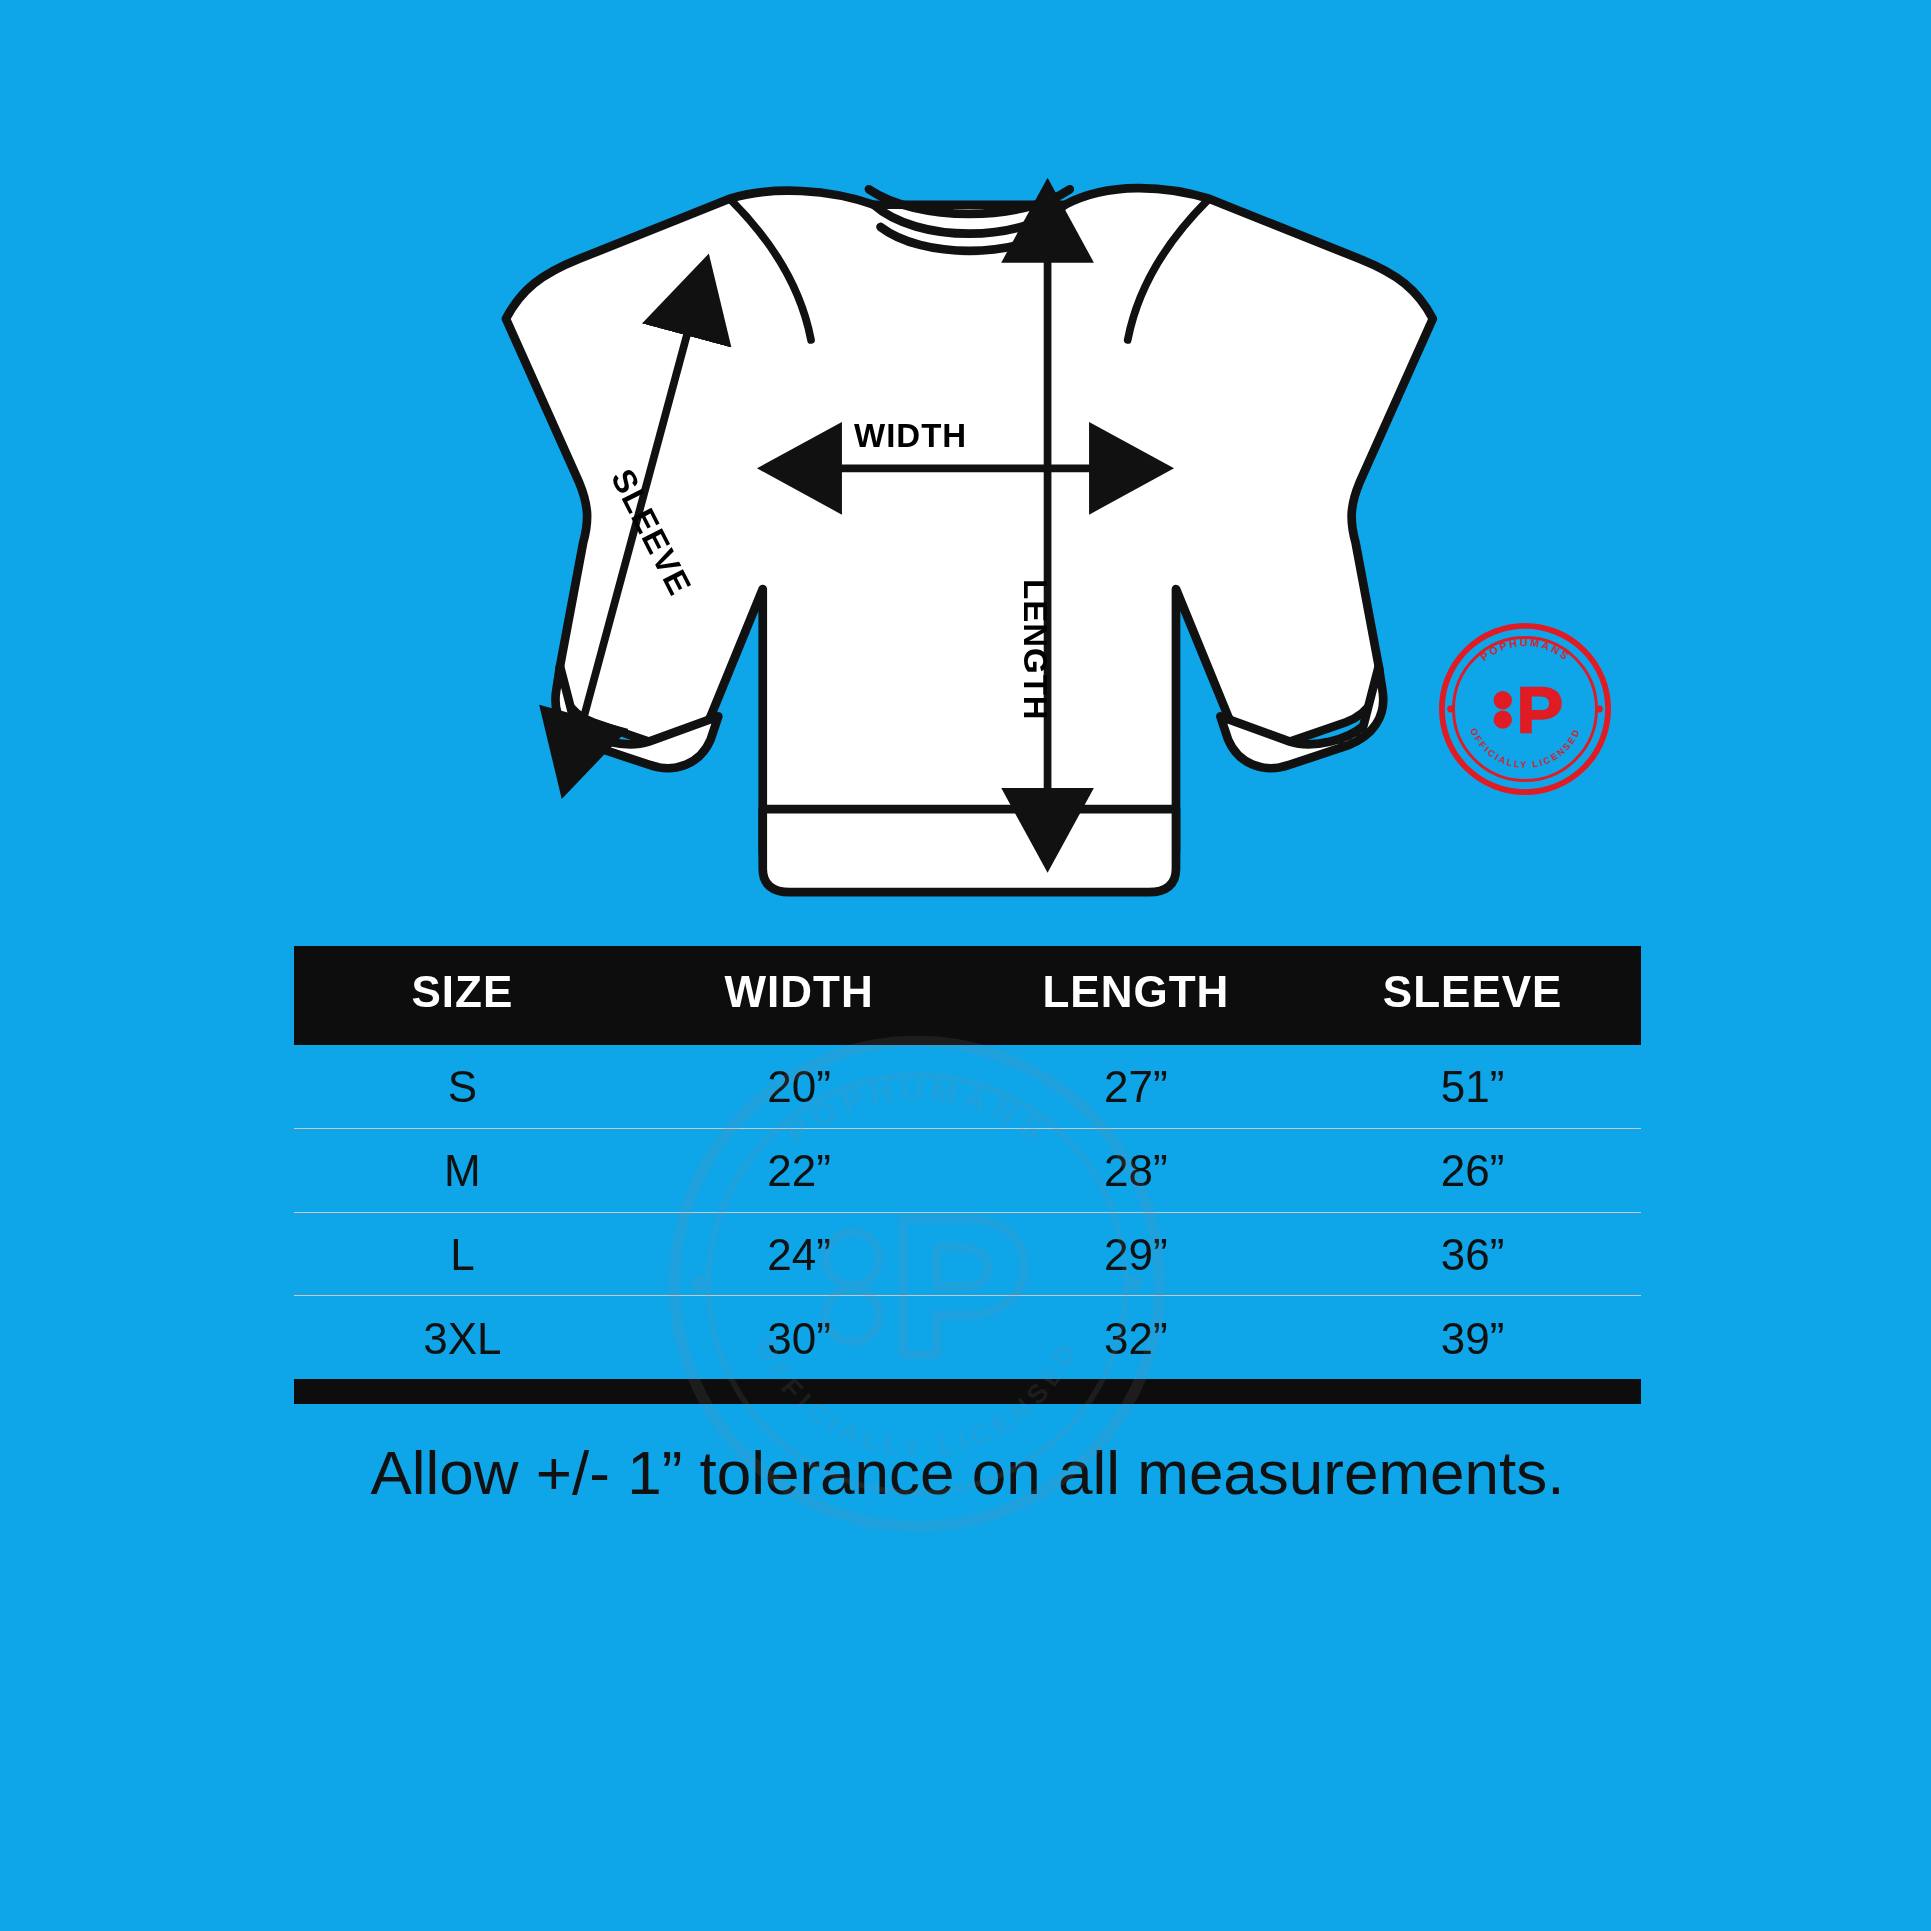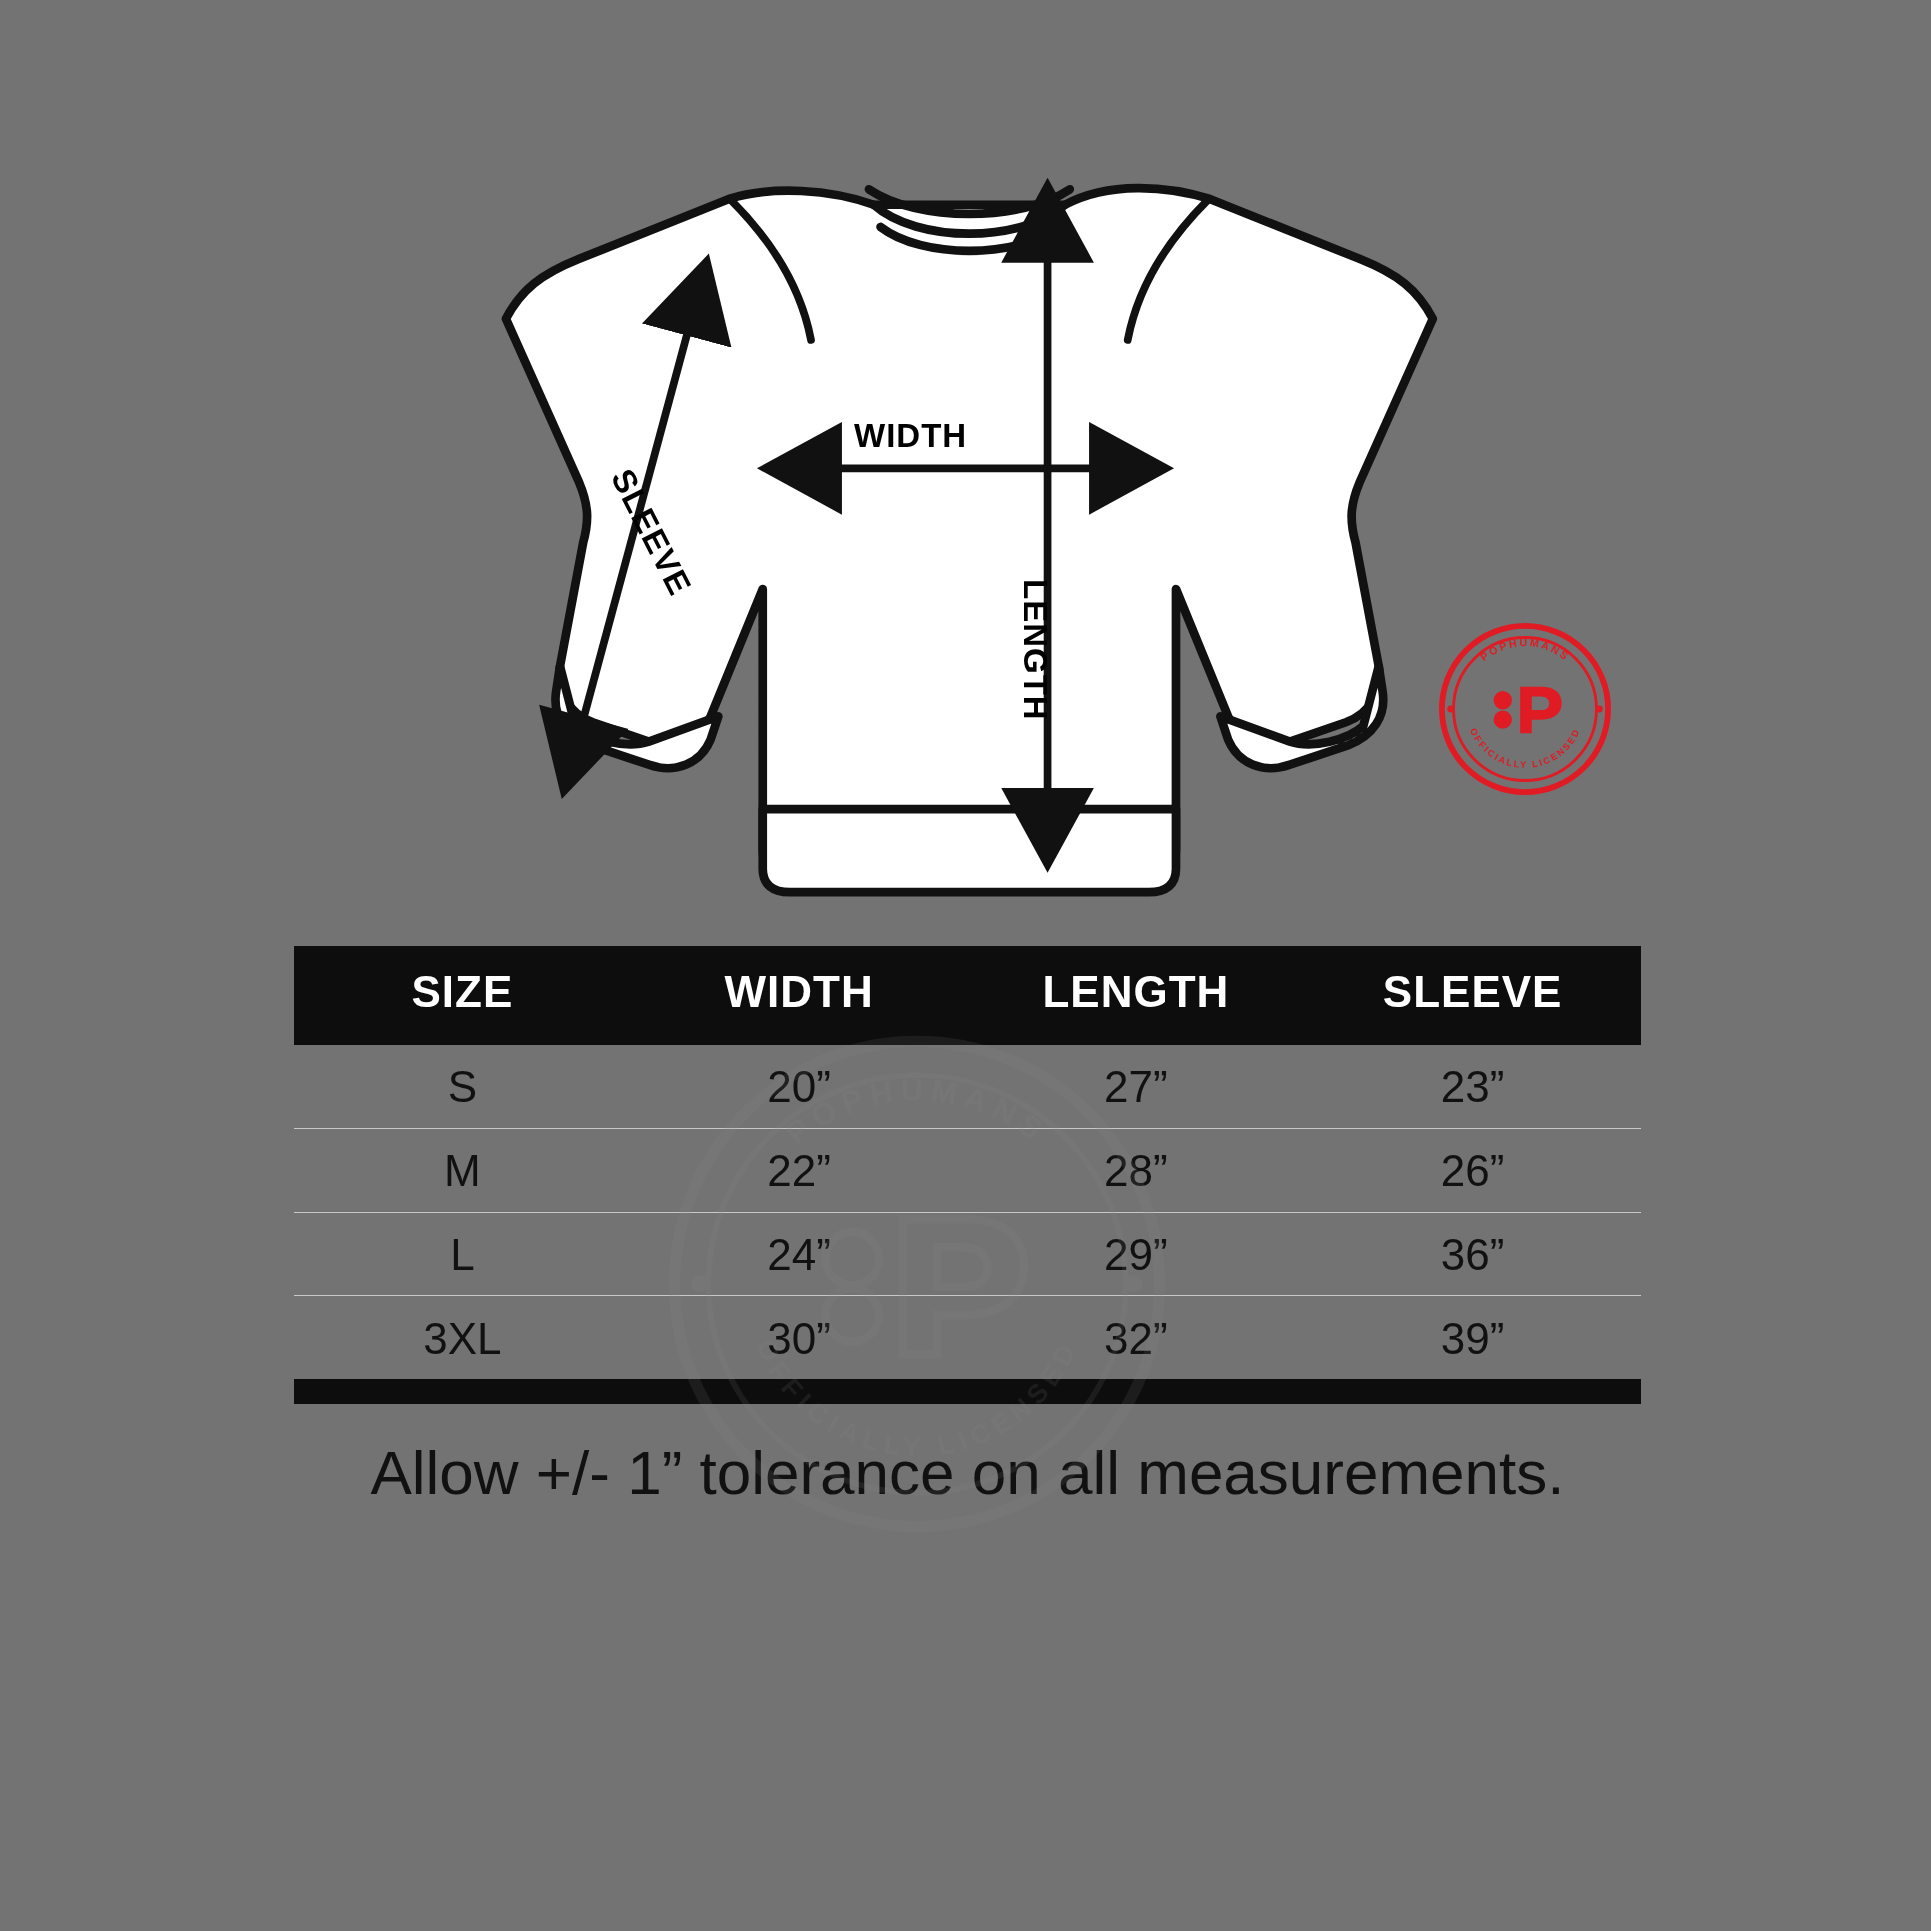--- a/index.html
+++ b/index.html
@@ -10,21 +10,21 @@
   body {
     width: 1931px;
     height: 1931px;
     font-family: "Liberation Sans", sans-serif;
     position: relative;
     overflow: hidden;
   }
   .page {
     position: absolute;
     inset: 0;
-    background: #737373;
+    background: #0ea5e9;
   }
 
   
   .illustration {
     position: absolute;
     left: 0;
     top: 0;
     width: 1931px;
     height: 927px;
   }
@@ -241,21 +241,21 @@
           <th>WIDTH</th>
           <th>LENGTH</th>
           <th>SLEEVE</th>
         </tr>
       </thead>
       <tbody>
         <tr>
           <td>S</td>
           <td>20”</td>
           <td>27”</td>
-          <td>23”</td>
+          <td>51”</td>
         </tr>
         <tr>
           <td>M</td>
           <td>22”</td>
           <td>28”</td>
           <td>26”</td>
         </tr>
         <tr>
           <td>L</td>
           <td>24”</td>

